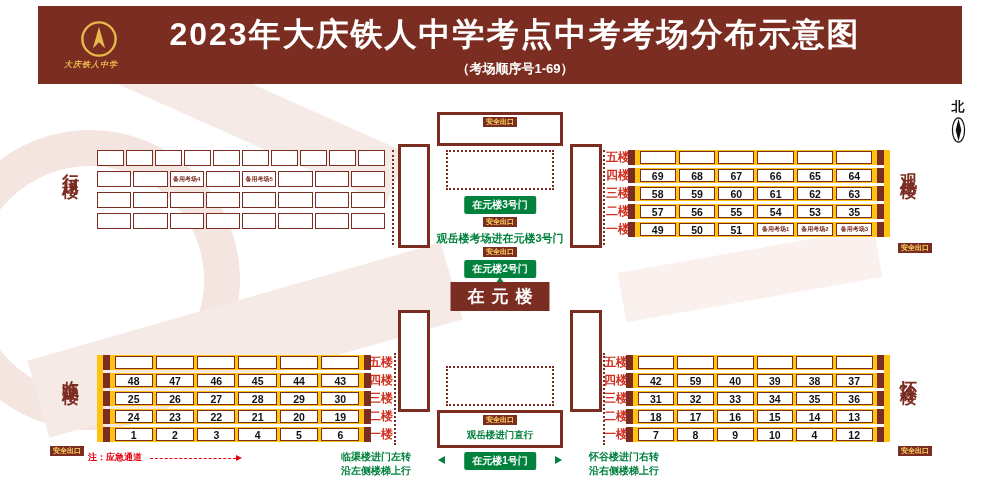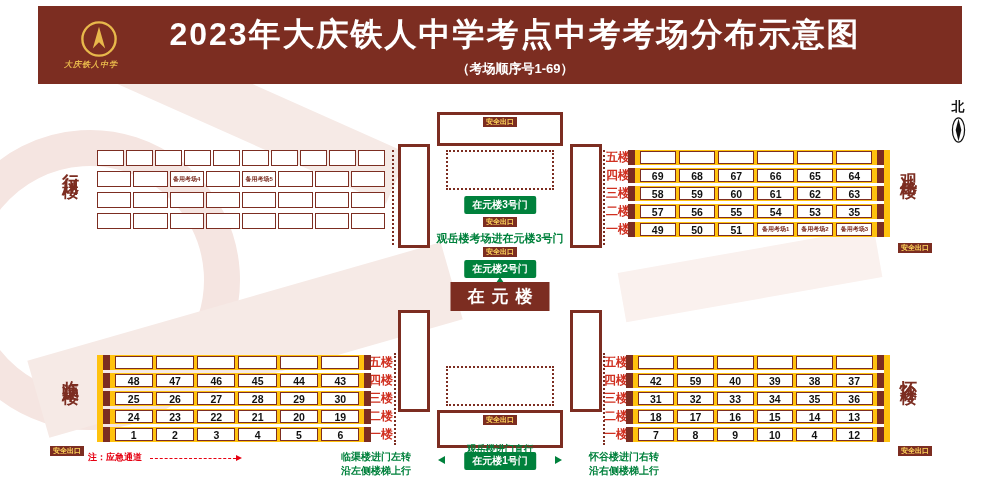--- a/index.html
+++ b/index.html
@@ -69,21 +69,21 @@
   #gate3{top:196px;}
   #ct-exit2{top:217px;}
   #gate3-note{top:231px;font-size:11px;z-index:3;}
   #mid-exit{top:247px;}
   #gate2{top:260px;}
   #gate2-arrow{top:277px;width:0;height:0;border-left:4px solid transparent;border-right:4px solid transparent;border-bottom:6px solid #00813c;z-index:3;}
   #zaiyuan{top:282px;background:#7c2d21;color:#fff;font-size:17px;font-weight:900;letter-spacing:7px;padding:3px 10px 3px 17px;white-space:nowrap;z-index:3;}
   #cb-lwall{left:398px;top:310px;width:32px;height:102px;}
   #cb-rwall{left:570px;top:310px;width:32px;height:102px;}
   #cb-inner{left:446px;top:366px;width:108px;height:40px;}
-  #cb-box{left:437px;top:410px;width:126px;height:38px;display:flex;flex-direction:column;align-items:center;justify-content:flex-start;padding-top:2px;gap:18px;}
+  #cb-box{left:437px;top:410px;width:126px;height:38px;display:flex;flex-direction:column;align-items:center;justify-content:flex-start;padding-top:2px;gap:4px;}
   #cb-note{font-size:9.5px;}
   #gate1{top:452px;}
   #linqu-route{left:320px;top:450px;width:112px;text-align:center;font-size:10px;line-height:1.35;}
   #huaigu-route{left:568px;top:450px;width:112px;text-align:center;font-size:10px;line-height:1.35;}
   .tri{width:0;height:0;z-index:3;}
   #route-arrow-left{left:438px;top:456px;border-top:4px solid transparent;border-bottom:4px solid transparent;border-right:7px solid #00813c;}
   #route-arrow-right{left:555px;top:456px;border-top:4px solid transparent;border-bottom:4px solid transparent;border-left:7px solid #00813c;}
   
   #emg-note{left:88px;top:451px;font-size:9px;color:#e60012;font-weight:bold;white-space:nowrap;}
   #emg-arrow{left:150px;top:458px;width:86px;border-top:1.6px dashed #e60012;}

